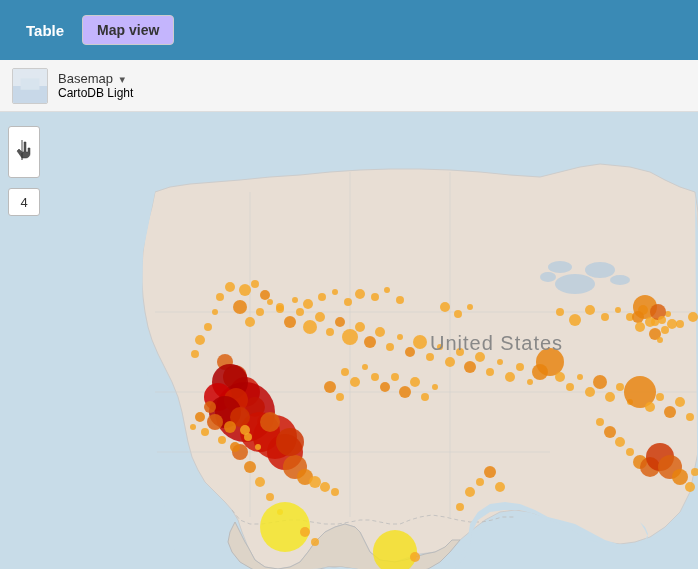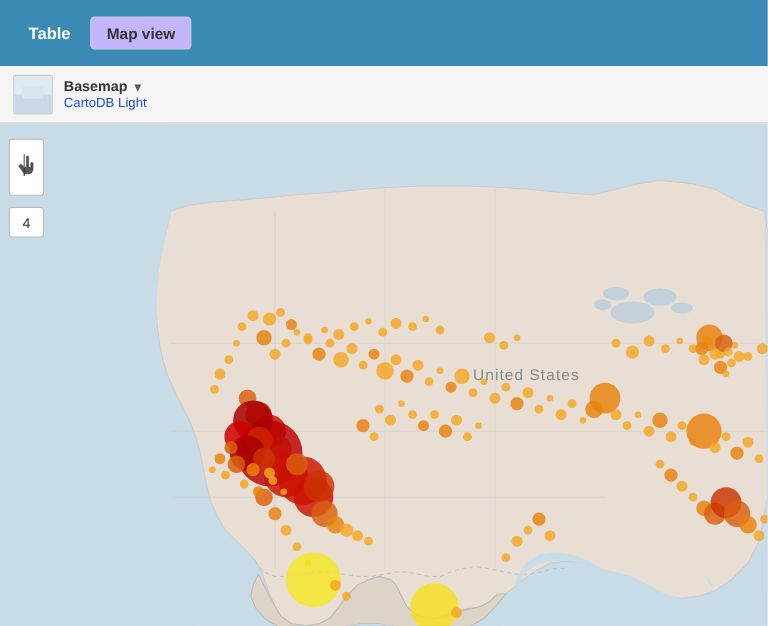--- a/index.html
+++ b/index.html
@@ -56,25 +56,25 @@
       width: 100%;
       height: 100%;
     }
     #basemap-label {
       display: flex;
       flex-direction: column;
     }
     #basemap-name {
       font-size: 13px;
       color: #333;
-      font-weight: bold;
+      font-weight: normal;
     }
     #basemap-subname {
       font-size: 12px;
-      color: #1d4ed8;
+      color: #000000;
     }
     #basemap-chevron {
       font-size: 12px;
       color: #555;
       margin-left: 2px;
     }
 
     
     #map-container {
       position: relative;
@@ -372,15 +372,15 @@
     </svg>
   </div>
 
   <div id="zoom-controls" style="top:74px;">
   </div>
 
   <div id="zoom-number">
     <span>4</span>
   </div>
 
-  <div class="map-label" style="left:430px; top:220px; font-size:14px; color:#888; font-weight:normal; letter-spacing:1px;">United States</div>
+  <div class="map-label" style="left:430px; top:220px; font-size:20px; color:#888; font-weight:normal; letter-spacing:1px;">United States</div>
 
 </div>
 
 </body></html>

